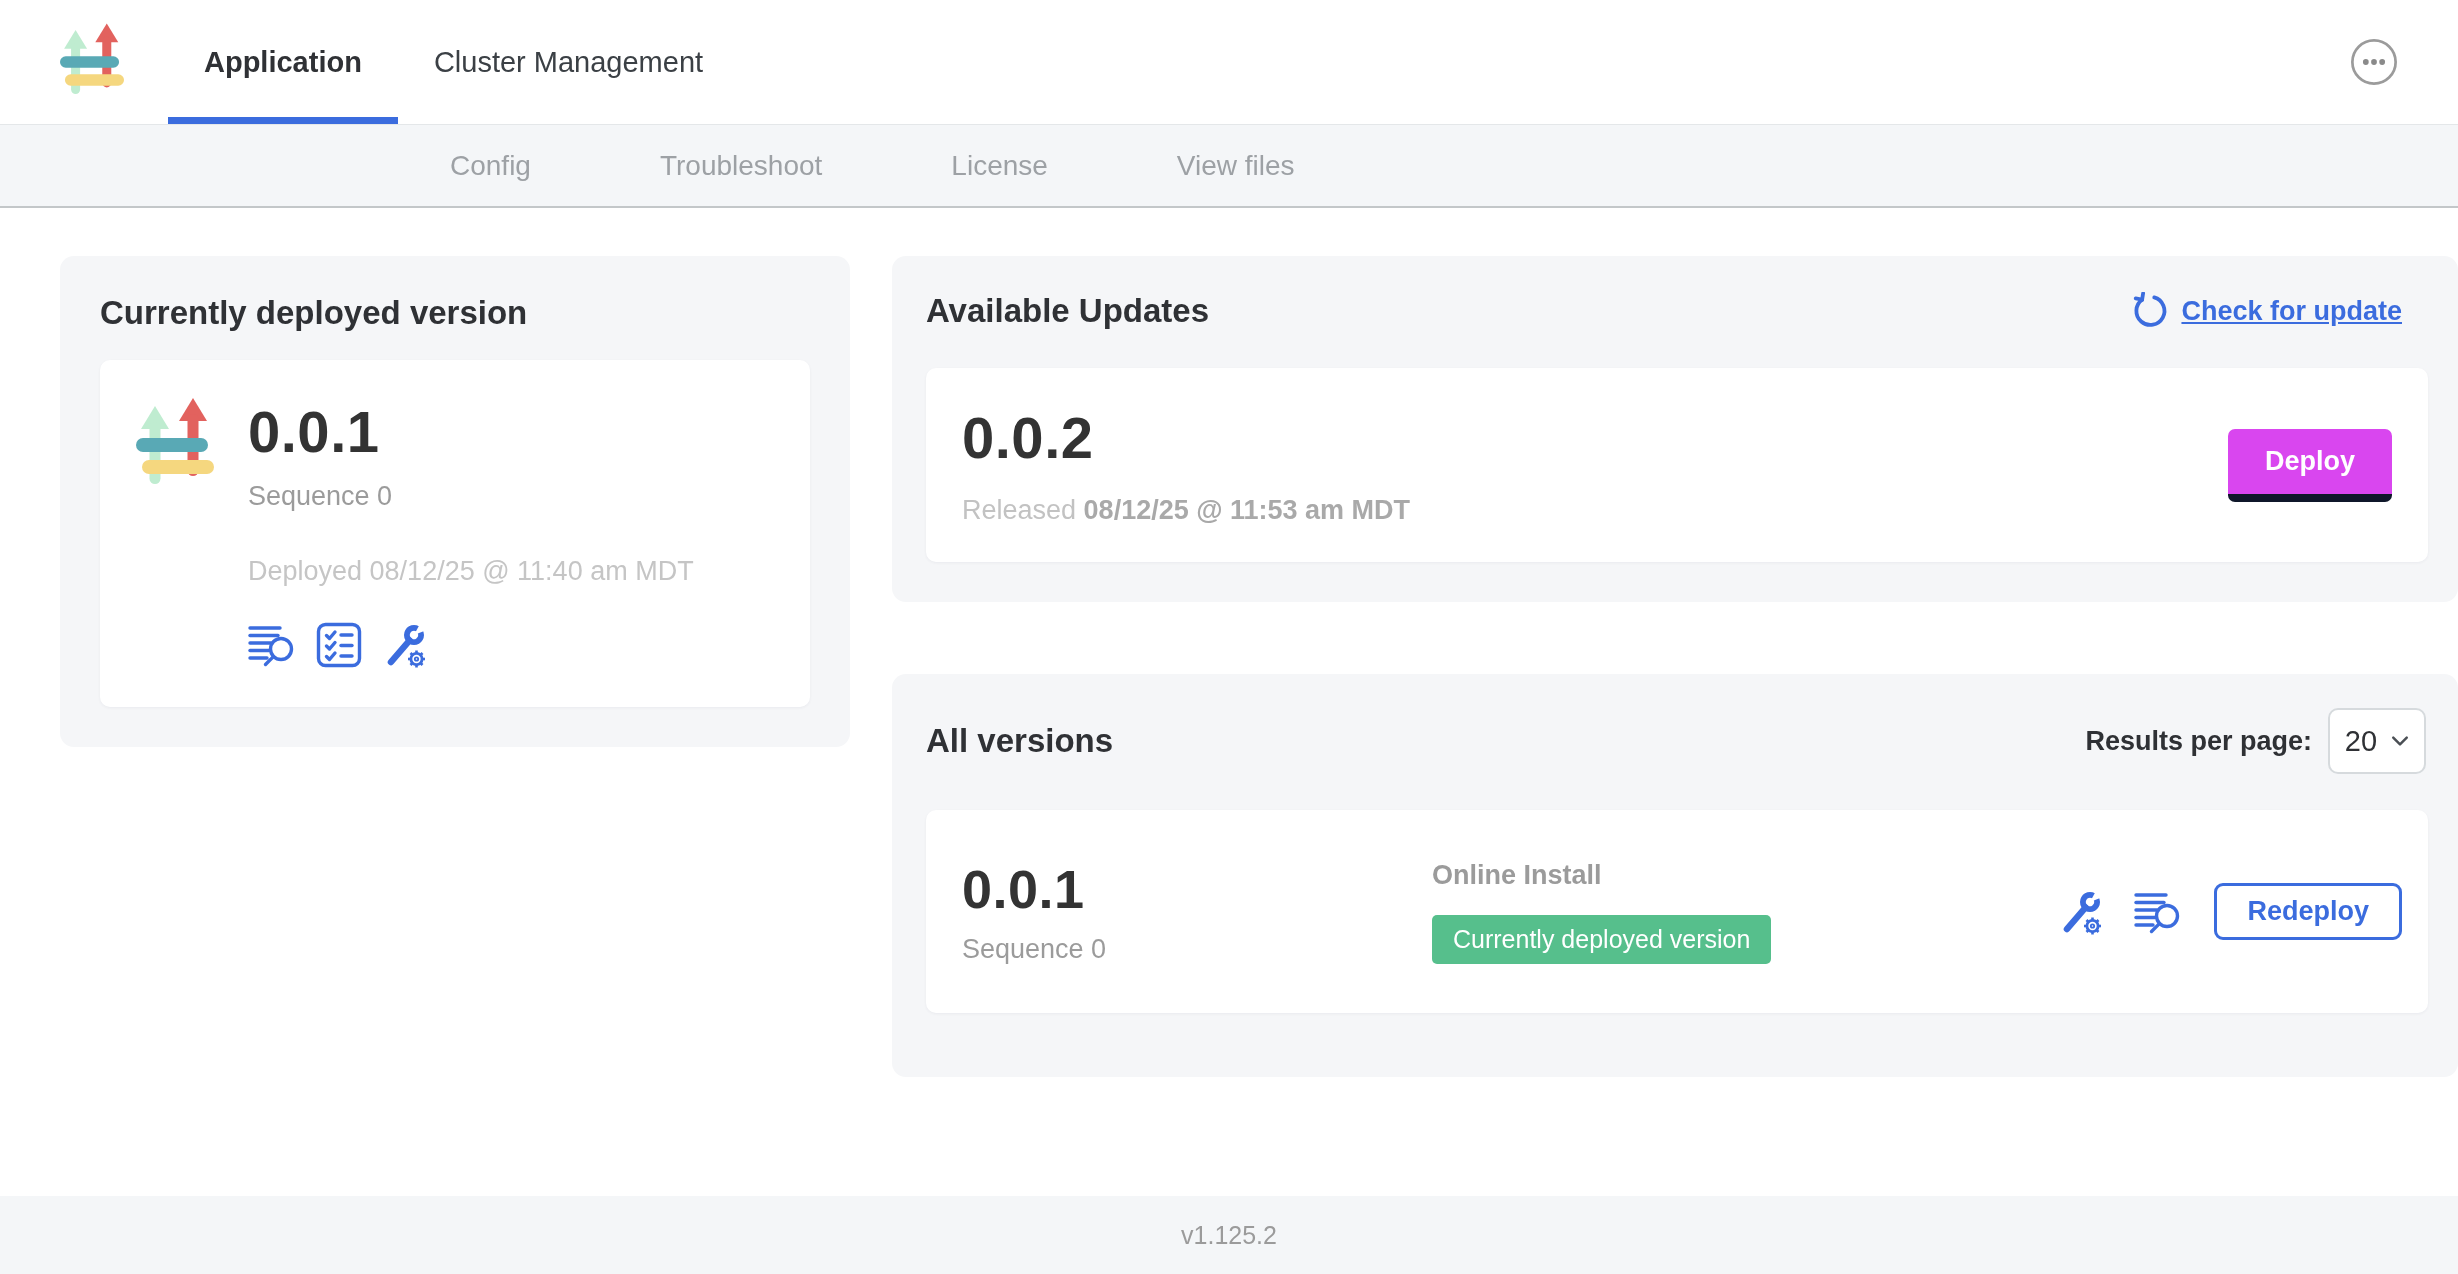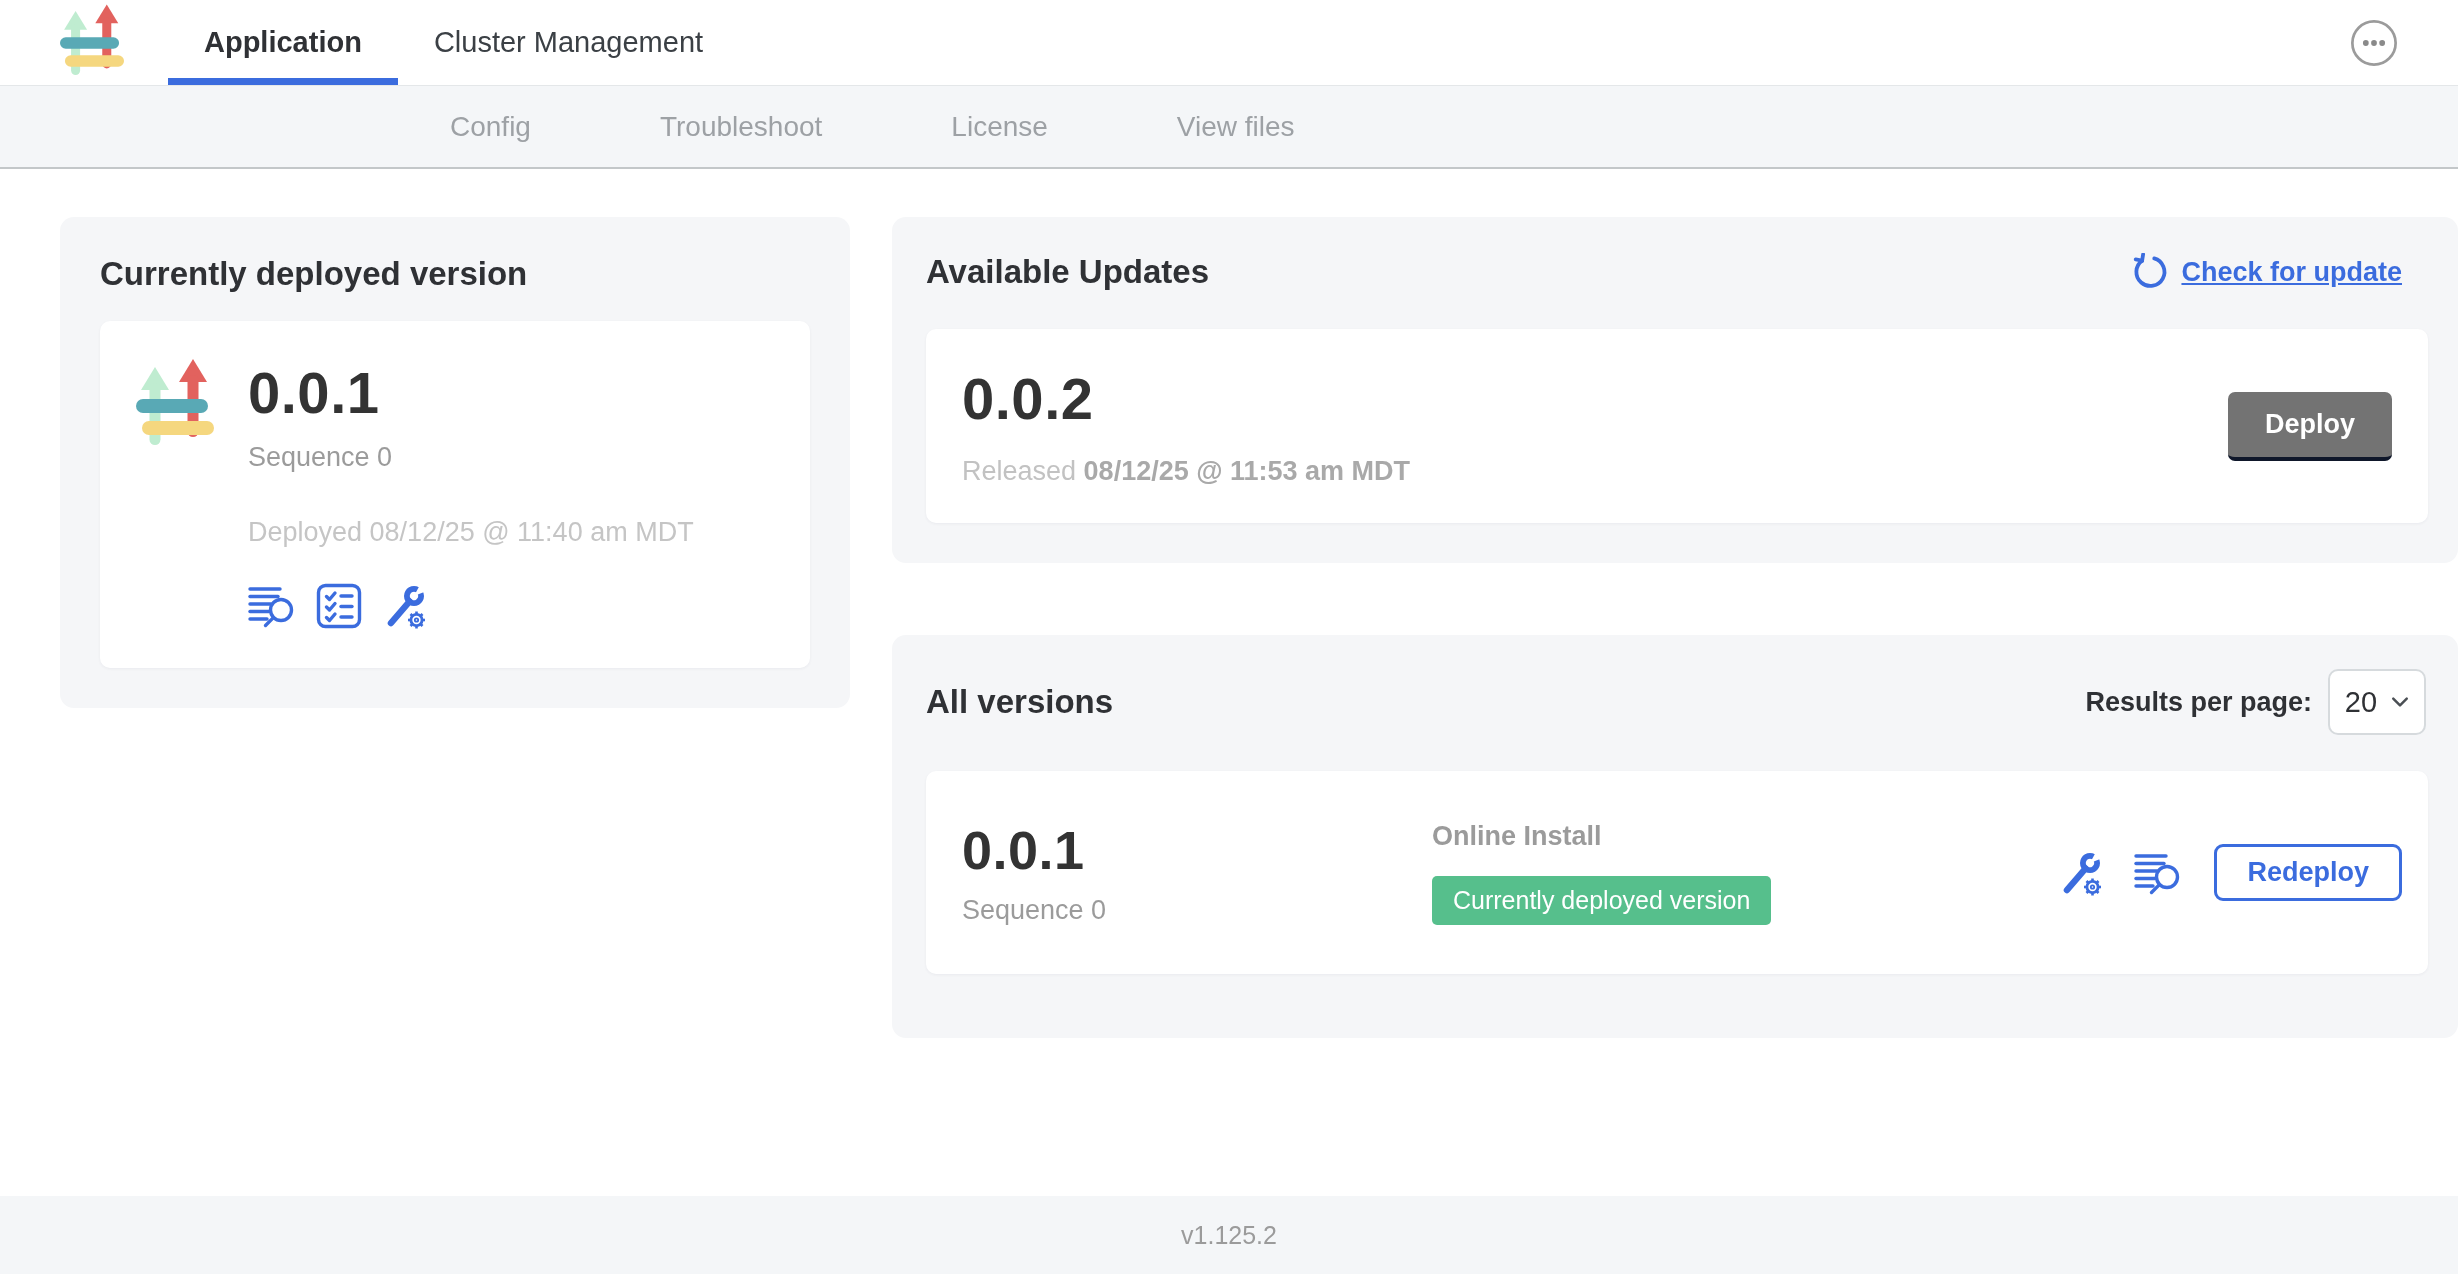--- a/index.html
+++ b/index.html
@@ -6,21 +6,21 @@
   html,body { width: 2458px; height: 1274px; }
   body {
     font-family: "Liberation Sans", sans-serif;
     background: #ffffff;
     color: #323232;
     position: relative;
     overflow: hidden;
   }
   
   .topnav {
-    height: 86px;
+    height: 125px;
     display: flex;
     align-items: stretch;
     background: #fff;
     border-bottom: 1px solid #e4e7e9;
     padding-left: 60px;
   }
   .logo-wrap { display: flex; align-items: center; margin-right: 44px; }
   .htabs { display: flex; align-items: stretch; }
   .htab {
     position: relative;
@@ -119,24 +119,24 @@
   .updates-inner {
     margin-top: 38px;
     margin-right: 10px;
     padding: 36px 36px;
     display: flex; align-items: center; justify-content: space-between;
   }
   .released-line { margin-top: 24px; font-size: 27px; }
   .released-prefix { color: #c2c2c2; }
   .released-date { color: #a9a9a9; font-weight: 700; }
   .deploy-btn {
-    background: #737373;
+    background: #d946ef;
     color: #fff; font-size: 27px; font-weight: 700;
     font-family: inherit;
-    border: none; border-bottom: 4px solid #0f172a;
+    border: none; border-bottom: 8px solid #0f172a;
     border-radius: 7px;
     padding: 17px 37px;
     cursor: pointer;
   }
 
   .versions-card { margin-top: 72px; padding: 34px 20px 64px 34px; }
   .rpp-wrap { display: flex; align-items: center; gap: 16px; margin-right: 12px; }
   .rpp-label { font-size: 27px; font-weight: 600; color: #2f3135; }
   .rpp-select {
     width: 98px; height: 66px;

